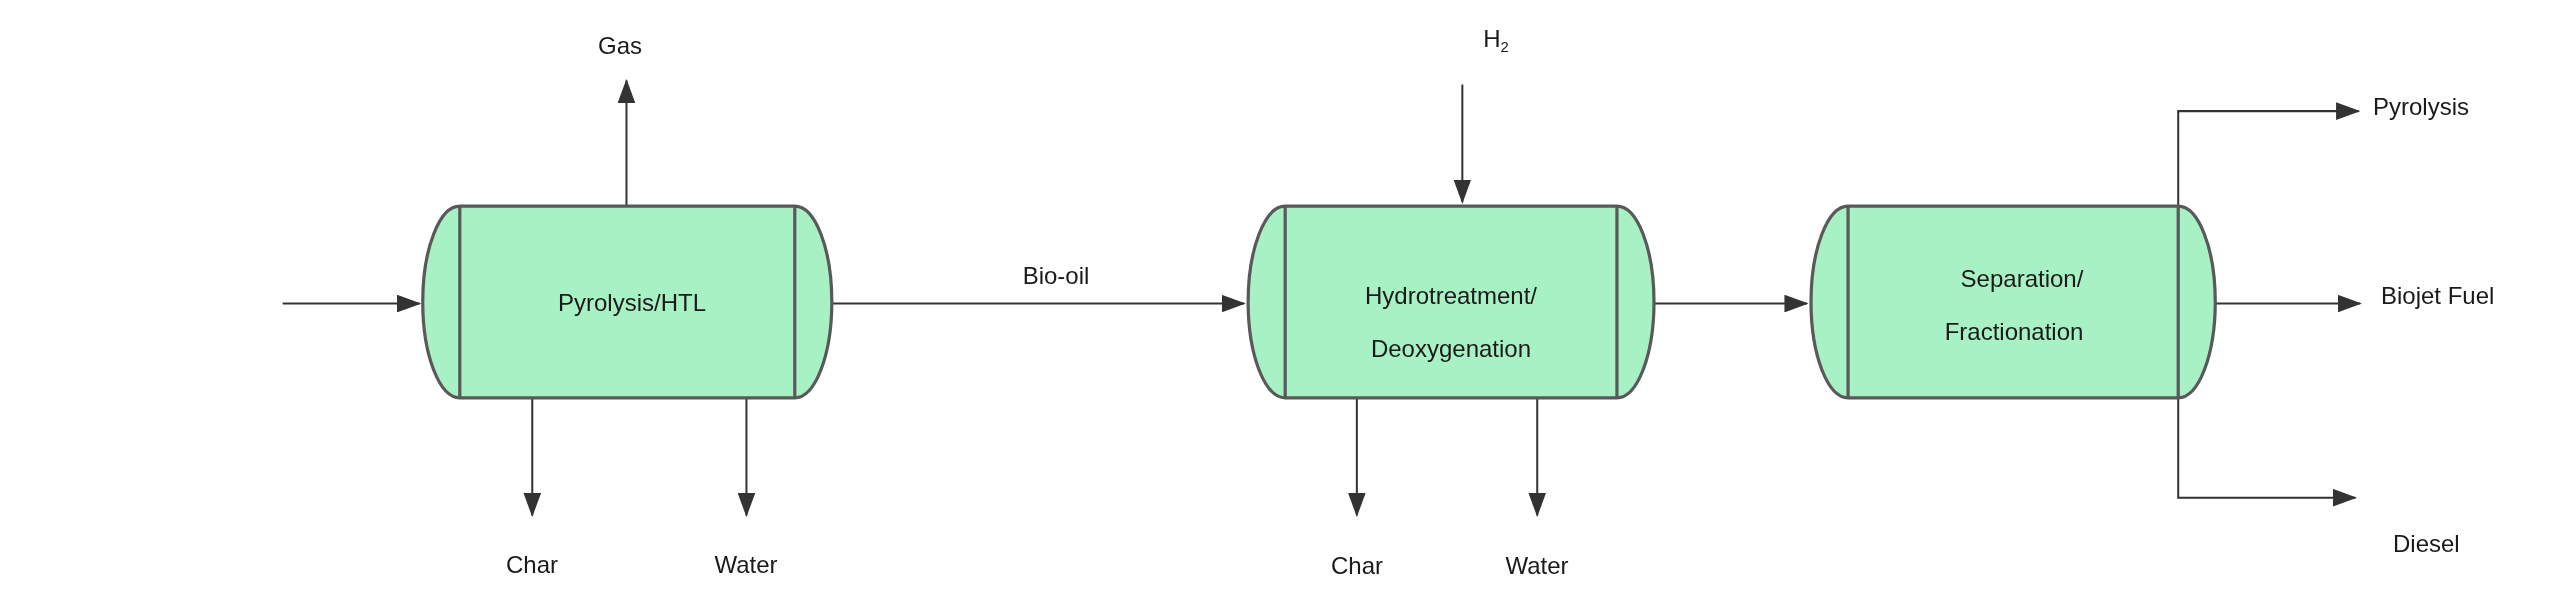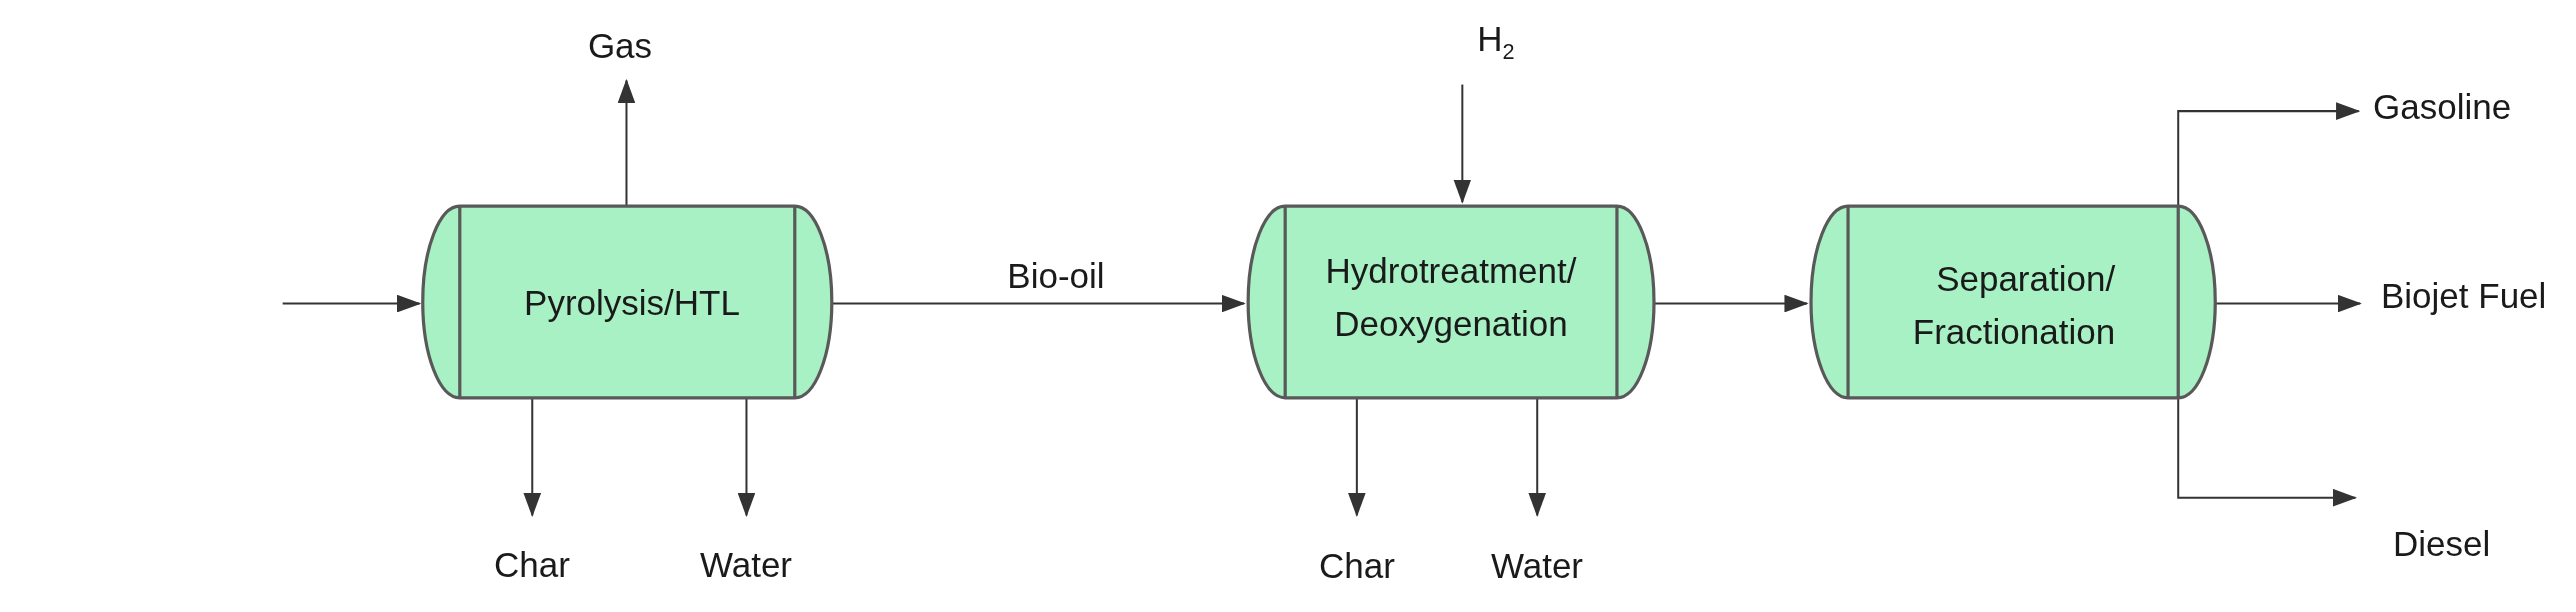--- a/index.html
+++ b/index.html
@@ -18,21 +18,21 @@
     color:var(--text-color);
     overflow:hidden;
   }
   svg.layer{position:absolute;left:0;top:0;width:2576px;height:612px;}
   .flow{stroke:var(--line-color);stroke-width:2.5;fill:none;marker-end:url(#ah);}
   .ah-head{fill:var(--line-color);}
   .vessel{fill:var(--vessel-fill);stroke:var(--vessel-stroke);stroke-width:4;}
   .divider{stroke:var(--vessel-stroke);stroke-width:4;fill:none;}
   .lbl{
     position:absolute;
-    font-size:35px;
+    font-size:24px;
     line-height:1.2;
     white-space:nowrap;
     color:var(--text-color);
   }
   .ctr{transform:translate(-50%,-50%);text-align:center;}
   .lft{transform:translate(0,-50%);}
   .two{line-height:53px;}
   sub{font-size:0.62em;line-height:0;}
 </style>
 </head>
@@ -85,27 +85,27 @@
   <div class="lbl ctr" style="left:620px;top:46px;">Gas</div>
   <div class="lbl ctr" style="left:532px;top:565px;">Char</div>
   <div class="lbl ctr" style="left:746px;top:565px;">Water</div>
   <div class="lbl ctr" style="left:1056px;top:276px;">Bio-oil</div>
 
   <div class="lbl ctr" style="left:1496px;top:39px;"><span>H</span><sub>2</sub></div>
 
   <div class="lbl ctr" style="left:1357px;top:566px;">Char</div>
   <div class="lbl ctr" style="left:1537px;top:566px;">Water</div>
 
-  <div class="lbl lft" style="left:2373px;top:107px;">Gasoline</div>
+  <div class="lbl lft" style="left:2373px;top:107px;">Pyrolysis</div>
   <div class="lbl lft" style="left:2381px;top:296px;">Biojet Fuel</div>
   <div class="lbl lft" style="left:2393px;top:496px;margin-top:48px;">Diesel</div>
 
   <div class="lbl ctr" style="left:632px;top:303px;">Pyrolysis/HTL</div>
 
-  <div class="lbl ctr two" style="left:1451px;top:297px;">
+  <div class="lbl ctr two" style="left:1451px;top:322px;">
     <div>Hydrotreatment/</div>
     <div>Deoxygenation</div>
   </div>
 
   <div class="lbl ctr two" style="left:2014px;top:305px;text-align:right;">
     <div>Separation/</div>
     <div>Fractionation</div>
   </div>
 
 </div>

